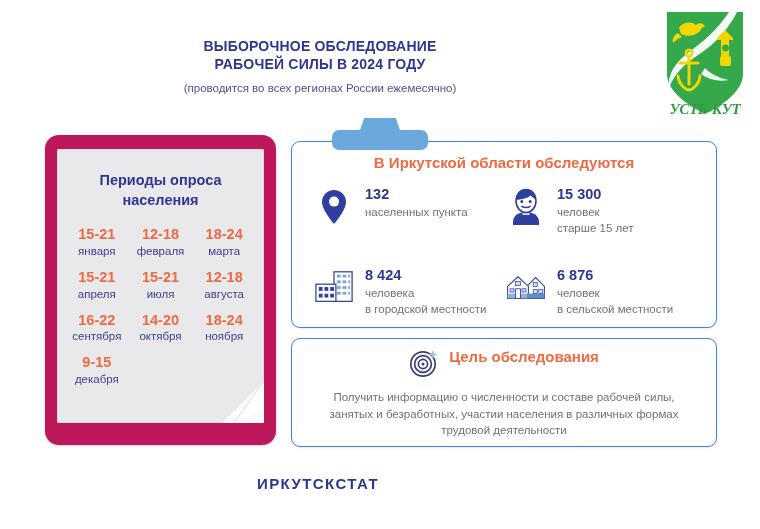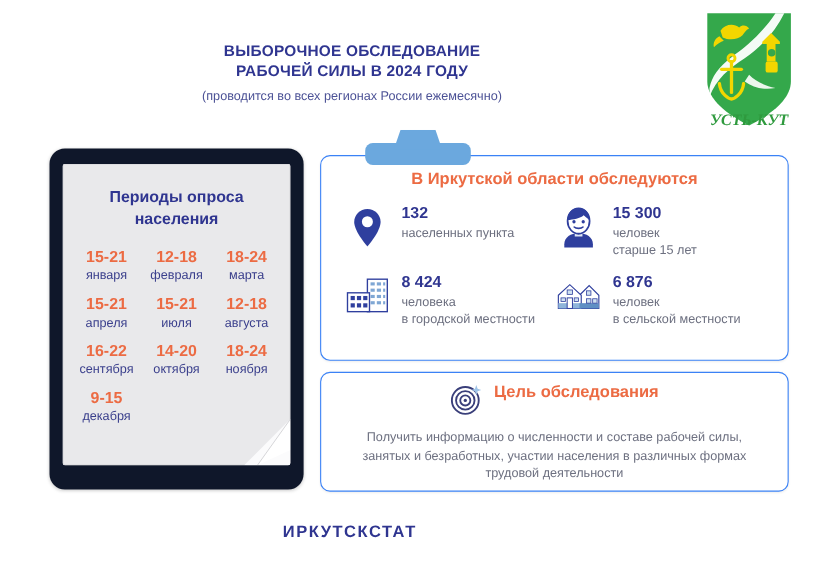--- a/index.html
+++ b/index.html
@@ -35,34 +35,34 @@
   .header .subtitle {
     margin-top: 9px;
     font-size: 11.5px;
     color: #4c5296;
     font-weight: normal;
   }
 
   
   .logo {
     position: absolute;
-    left: 635px;
+    left: 659px;
     top: 8px;
     width: 92px;
     height: 112px;
   }
 
   
   .clipboard {
     position: absolute;
     left: 45px;
     top: 135px;
     width: 231px;
     height: 310px;
-    background: #0f172a;
+    background: #be185d;
     border-radius: 14px;
     box-shadow: 0 1px 3px rgba(0,0,0,0.18);
   }
   .clipboard-paper {
     position: absolute;
     left: 12px;
     top: 14px;
     right: 12px;
     bottom: 22px;
     background: #e9e9eb;
@@ -164,21 +164,21 @@
     font-size: 15px;
     font-weight: bold;
     color: #ec6b43;
     margin-top: 12px;
   }
 
   .stats-grid {
     margin-top: 14px;
     display: grid;
     grid-template-columns: 1fr 1fr;
-    row-gap: 12px;
+    row-gap: 30px;
     padding: 0 18px 0 22px;
   }
   .stat {
     display: flex;
     align-items: flex-start;
     gap: 11px;
   }
   .stat-icon {
     flex: 0 0 auto;
     width: 40px;

